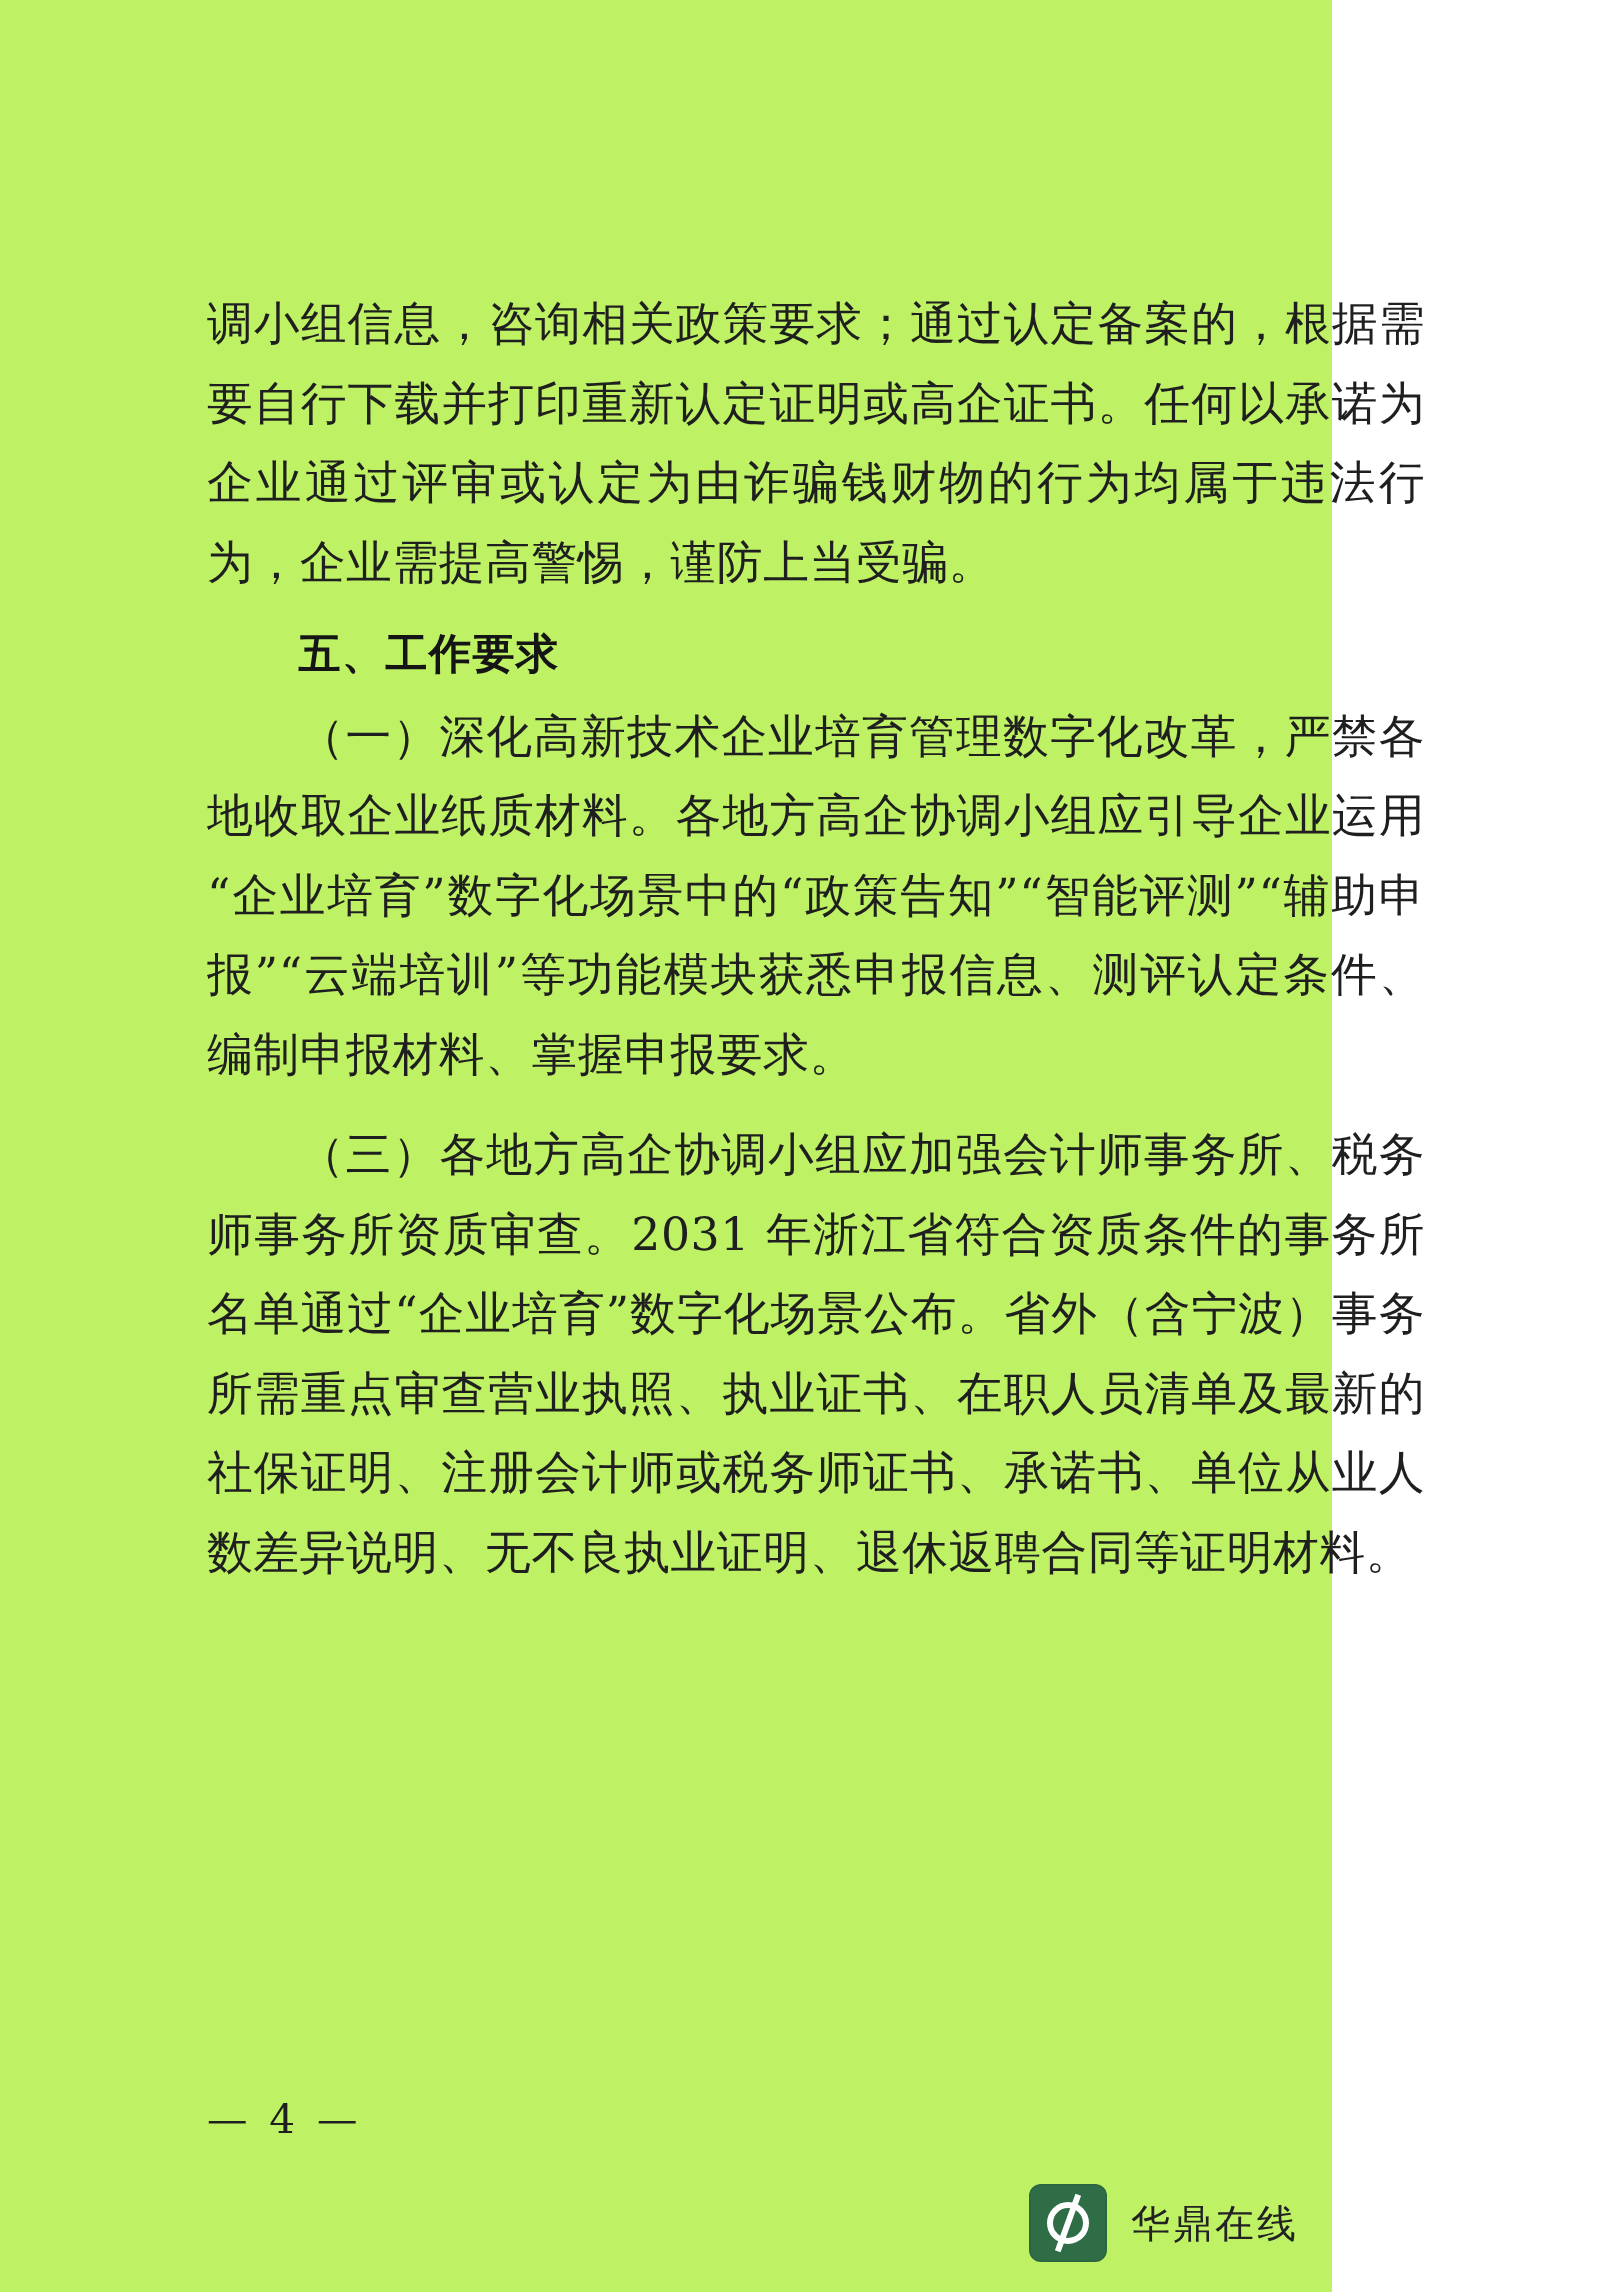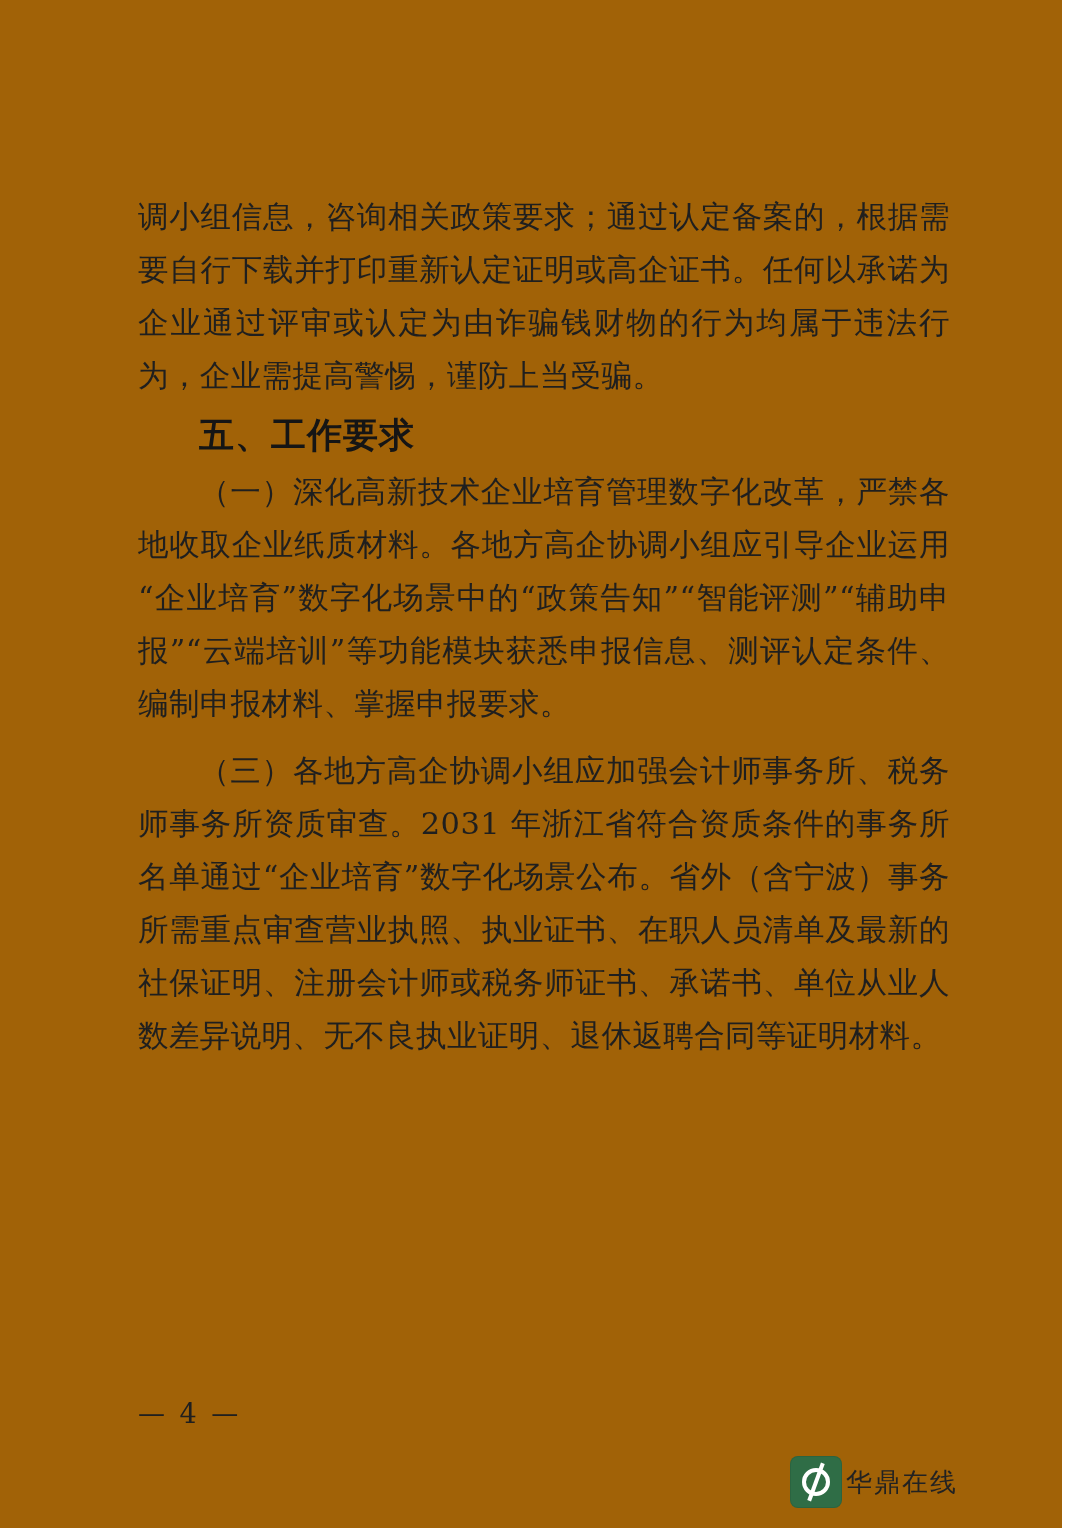--- a/index.html
+++ b/index.html
@@ -12,23 +12,23 @@
     background: #ffffff;
     font-family: "DejaVu Serif", "Liberation Serif", serif;
     color: #1c1c1c;
     position: relative;
     overflow: hidden;
   }
   .page {
     position: absolute;
     left: 0;
     top: 0;
-    width: 1062px;
+    width: 888px;
     height: 1528px;
-    background: #a16207;
+    background: #bef264;
   }
   .doc-body {
     position: absolute;
     left: 138px;
     top: 190px;
     width: 812px;
   }
   .para {
     font-size: 30.5px;
     line-height: 53px;
@@ -38,21 +38,21 @@
     margin: 0 0 0 0;
     color: #1f1f1f;
   }
   .para.cont {
     text-indent: 0;
   }
   .para.indent {
     text-indent: 61px;
   }
   .heading {
-    font-size: 35px;
+    font-size: 28px;
     line-height: 53px;
     font-weight: bold;
     text-indent: 61px;
     margin: 4px 0 0 0;
     font-family: "DejaVu Sans", "Liberation Sans", sans-serif;
     color: #151515;
     letter-spacing: 1px;
   }
   .gap-sm { height: 3px; }
   .gap-md { height: 7px; }
@@ -69,21 +69,22 @@
   }
 
   .watermark {
     position: absolute;
     right: 22px;
     bottom: 14px;
     width: 250px;
     height: 64px;
     display: flex;
     align-items: center;
-    gap: 4px;
+    justify-content: flex-end;
+    gap: 16px;
   }
   .wm-logo {
     width: 52px;
     height: 52px;
     border-radius: 8px;
     background: #2f6d46;
     position: relative;
     flex: 0 0 auto;
     box-shadow: inset 0 0 0 1px rgba(0,0,0,0.08);
   }

